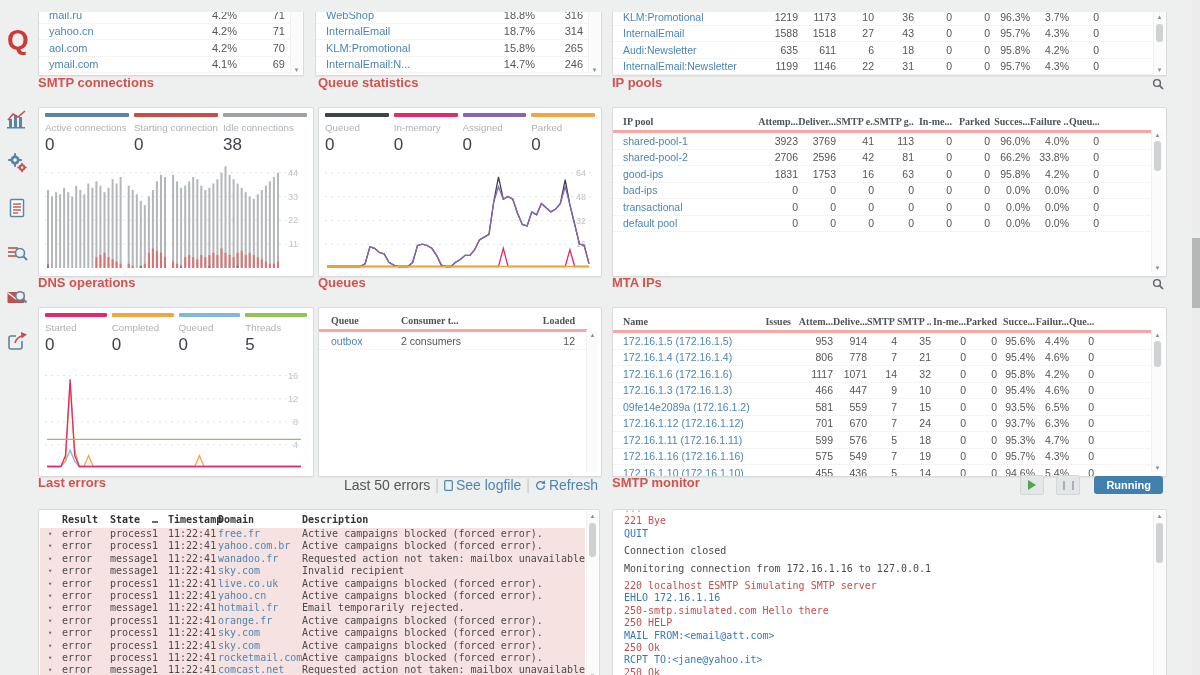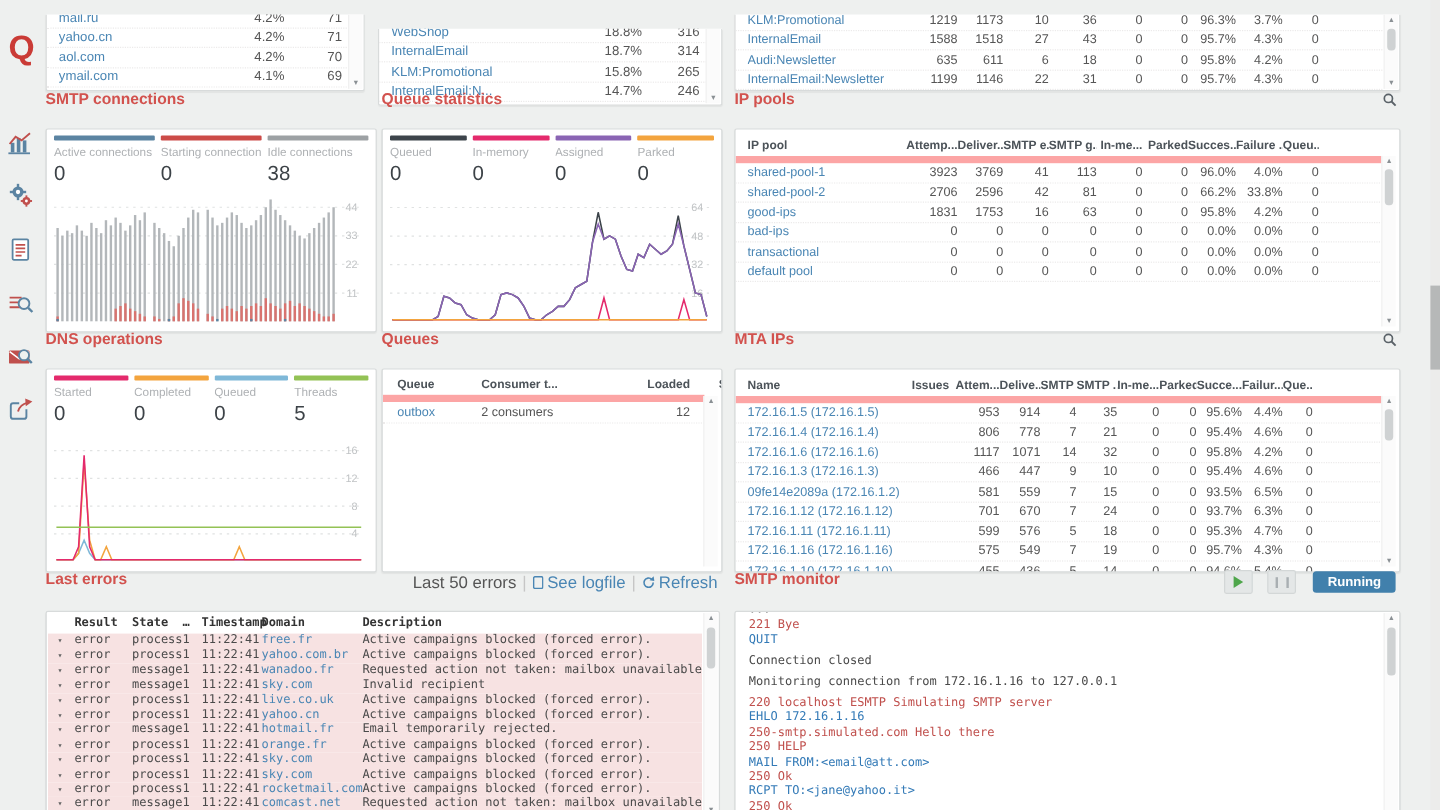--- a/index.html
+++ b/index.html
@@ -7,21 +7,21 @@
           font-family:"Liberation Sans",sans-serif;color:#555;}
   
   .card{position:absolute;background:#fff;border:1px solid #d8dbdb;border-radius:2px;
         box-shadow:0 1px 1px rgba(0,0,0,.05);overflow:hidden;margin-top:12px;}
   .tcard{border-top:none;border-radius:0 0 2px 2px;}
   .ptitle{position:absolute;font-size:13px;font-weight:bold;color:#d2524e;height:16px;}
   
   .tbl{position:absolute;left:0;right:14px;top:4px;}
   .grow{display:grid;align-items:center;height:15.5px;border-bottom:1px dotted #eceaea;
         font-size:10.5px;color:#555;white-space:nowrap;}
-  .thead{font-size:10px;font-weight:bold;color:#4c5359;height:18px;border-bottom:6px solid #fca5a5;}
+  .thead{font-size:10px;font-weight:bold;color:#4c5359;height:18px;border-bottom:3px solid #fca5a5;font-family:Liberation Serif, serif;}
   .cell-num{text-align:right;overflow:hidden;}
   .cell-first{overflow:hidden;}
   .cell-link{color:#4a86b4;}
   .cols-t{grid-template-columns:1fr 62px 48px;padding:0 6px 0 10px;font-size:11px;height:15.5px;}
   .cols-p{grid-template-columns:130px 45px 38px 38px 40px 38px 38px 40px 39px 30px;padding-left:10px;}
   .cols-m{grid-template-columns:135px 33px 42px 34px 30px 34px 35px 31px 38px 34px 25px;padding-left:10px;}
   .cols-q{grid-template-columns:70px 112px 62px 44px;padding:0 14px 0 12px;height:17px;}
   .cols-q>div:nth-child(2){text-align:left;}
   
   .stats{position:absolute;left:6px;top:5px;right:6px;display:flex;gap:5px;}
@@ -169,21 +169,21 @@
         <div class="grow cols-t">
           <div class="cell-first cell-link">hotmail.com</div>
           <div class="cell-num">4.1%</div>
           <div class="cell-num">68</div>
         </div>
       </div>
     <div class="vscroll" style="right:1px;top:0;bottom:1px">
         <div class="sarrow down">▾</div>
       </div>
   </div>
-  <div class="card tcard" style="left:315px;top:12px;width:285px;height:63px">
+  <div class="card tcard" style="left:315px;top:0;width:285px;height:63px">
     <div class="tbl" style="right:12px;top:-5px">
         <div class="grow cols-t">
           <div class="cell-first cell-link">WebShop</div>
           <div class="cell-num">18.8%</div>
           <div class="cell-num">316</div>
         </div>
         <div class="grow cols-t">
           <div class="cell-first cell-link">InternalEmail</div>
           <div class="cell-num">18.7%</div>
           <div class="cell-num">314</div>

